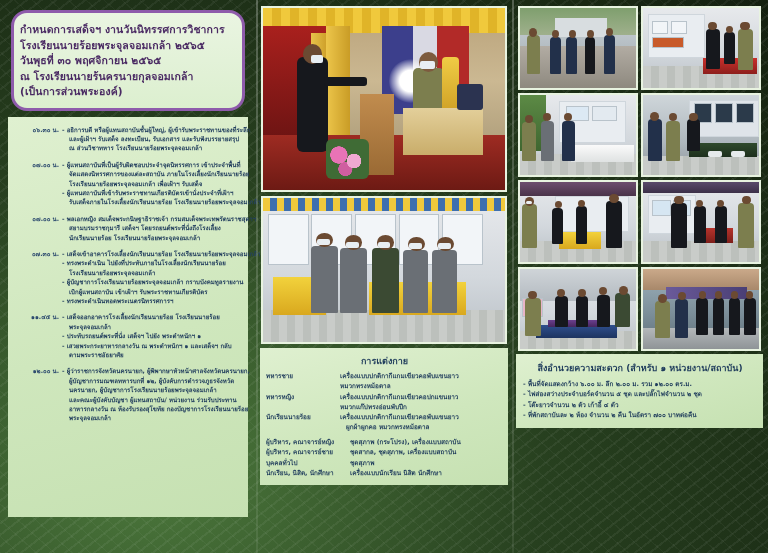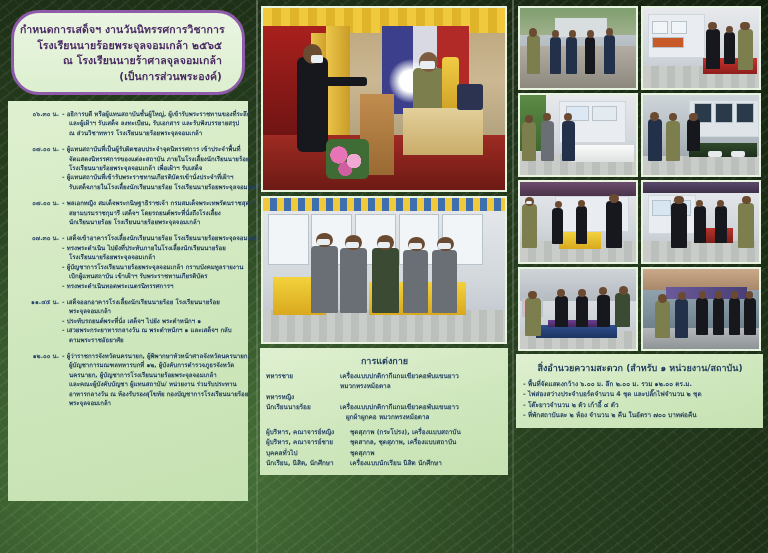--- a/index.html
+++ b/index.html
@@ -30,24 +30,24 @@
   }
 
   
   .panel{
     background:linear-gradient(165deg,#dff0d0 0%,#cfe7bd 55%,#c6e1b2 100%);
     box-sizing:border-box;
   }
   .title-box{
     margin:4px 6px 6px 6px;
     border:3px solid #8e5bab;
-    border-radius:28px;
+    border-radius:16px;
     background:linear-gradient(180deg,#eaf5e2 0%,#dcefcf 100%);
-    padding:9px 20px 8px 6px;
-    text-align:right;
+    padding:9px 4px 8px 6px;
+    text-align:left;
   }
   .title-line{
     color:#4a2a63;
     font-size:10.5px;
     line-height:15.5px;
     font-weight:700;
     letter-spacing:.1px;
     white-space:nowrap;
   }
   .schedule-box{
@@ -134,21 +134,22 @@
 </head>
 <body>
 
 <div id="poster">
 
   <div class="col col-left">
 
     <div class="panel title-box">
       <div class="title-line">กำหนดการเสด็จฯ งานวันนิทรรศการวิชาการ</div>
       <div class="title-line">โรงเรียนนายร้อยพระจุลจอมเกล้า ๒๕๖๕</div>
-      <div class="title-line">ณ โรงเรียนนายร้าศาลจุลจอมเกล้า</div>
+      <div class="title-line">วันพุธที่ ๓๐ พฤศจิกายน ๒๕๖๕</div>
+      <div class="title-line">ณ โรงเรียนนายร้นครนายกุลจอมเกล้า</div>
       <div class="title-line">(เป็นการส่วนพระองค์)</div>
     </div>
 
     <div class="panel schedule-box">
 
       <div class="sch-item">
         <div class="sch-time">๐๖.๓๐ น.</div>
         <div class="sch-body">
           <div class="sch-line">- อธิการบดี หรือผู้แทนสถาบันชั้นผู้ใหญ่, ผู้เข้ารับพระราชทานของที่ระลึก</div>
           <div class="sch-line ind">และผู้เฝ้าฯ รับเสด็จ ลงทะเบียน, รับเอกสาร และรับฟังบรรยายสรุป</div>
@@ -287,20 +288,24 @@
       <div class="dress-row">
         <div class="dress-cat">ทหารชาย</div>
         <div>
           <div class="dress-val">เครื่องแบบปกติกากีแกมเขียวคอพับแขนยาว</div>
           <div class="dress-val">หมวกทรงหม้อตาล</div>
         </div>
       </div>
 
       <div class="dress-row">
         <div class="dress-cat">ทหารหญิง</div>
+        <div>
+          <div class="dress-val">เครื่องแบบปกติกากีแกมเขียวคอปกแขนยาว</div>
+          <div class="dress-val">หมวกแก๊ปทรงอ่อนพับปีก</div>
+        </div>
       </div>
 
 
       <div class="dress-row">
         <div class="dress-cat">นักเรียนนายร้อย</div>
         <div>
           <div class="dress-val">เครื่องแบบปกติกากีแกมเขียวคอพับแขนยาว</div>
           <div class="dress-val ind">ผูกผ้าผูกคอ หมวกทรงหม้อตาล</div>
         </div>
       </div>
@@ -476,19 +481,19 @@
           <div class="p-head" style="left:76%;top:28%;width:6%;height:9%;"></div>
           <div class="p-body dk" style="left:87%;top:36%;width:10%;height:46%;"></div>
           <div class="p-head" style="left:89%;top:28%;width:6%;height:9%;"></div>
         </div>
       </div>
     </div>
 
     <div class="panel fac-box">
       <div class="fac-head">สิ่งอำนวยความสะดวก (สำหรับ ๑ หน่วยงาน/สถาบัน)</div>
       <div class="fac-line">- พื้นที่จัดแสดงกว้าง ๖.๐๐ ม. ลึก ๒.๐๐ ม. รวม ๑๒.๐๐ ตร.ม.</div>
-      <div class="fac-line">- ไฟส่องสว่างประจำบอร์ดจำนวน 4 ชุด และปลั๊กไฟจำนวน ๒ ชุด</div>
+      <div class="fac-line">- ไฟส่องสว่างประจำบอร์ดจำนวน ๕ ชุด และปลั๊กไฟจำนวน ๒ ชุด</div>
       <div class="fac-line">- โต๊ะยาวจำนวน ๒ ตัว เก้าอี้ ๔ ตัว</div>
       <div class="fac-line">- ที่พักสถาบันละ ๒ ห้อง จำนวน ๒ คืน ในอัตรา ๗๐๐ บาทต่อคืน</div>
     </div>
   </div>
 
 </div>
 
 </body></html>

